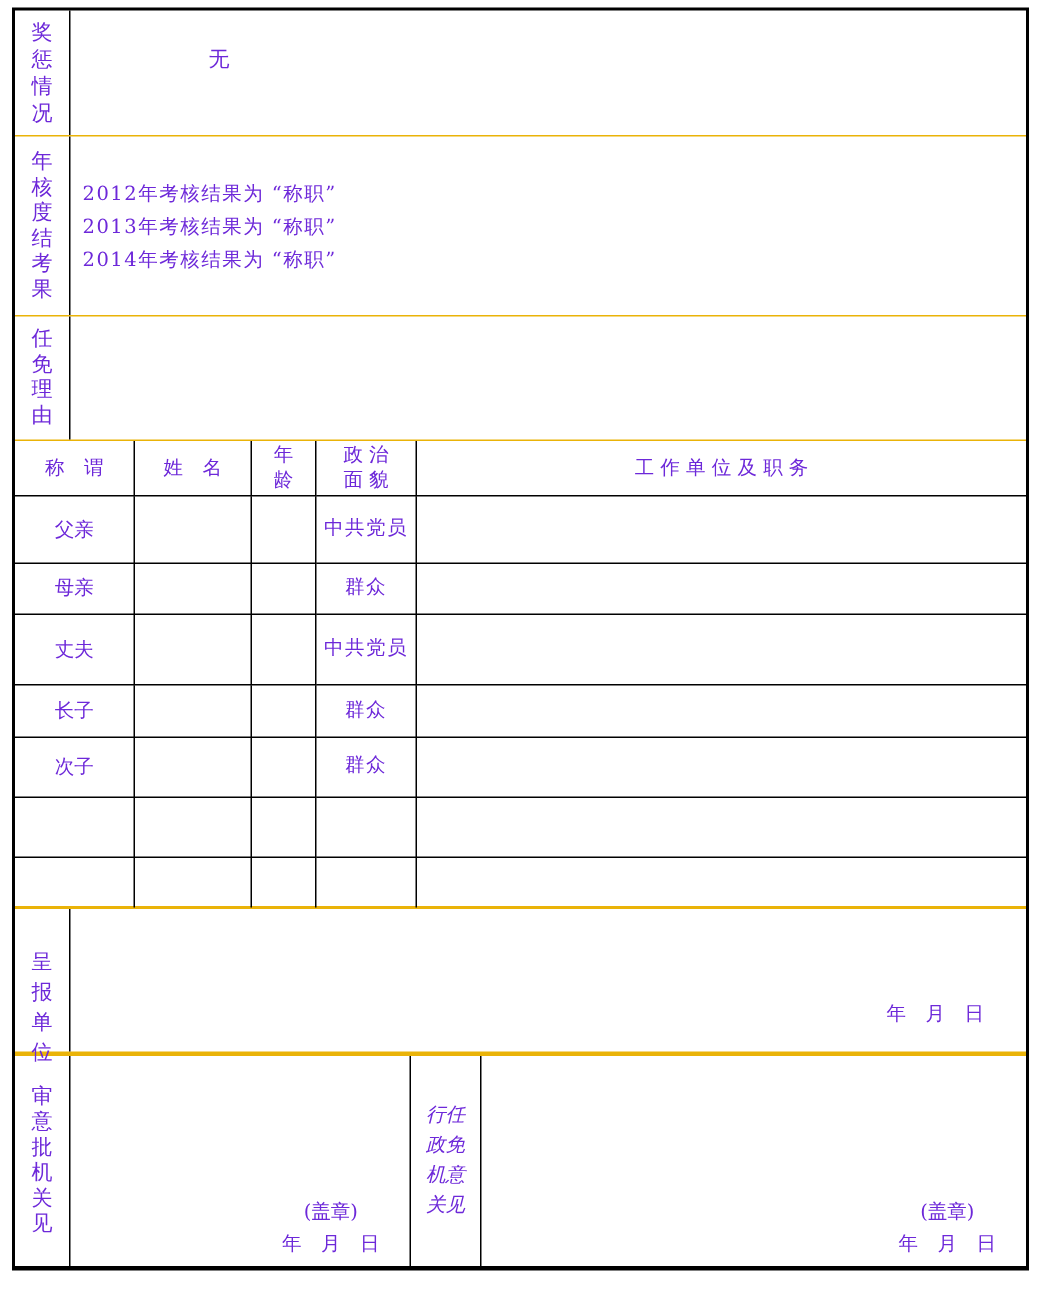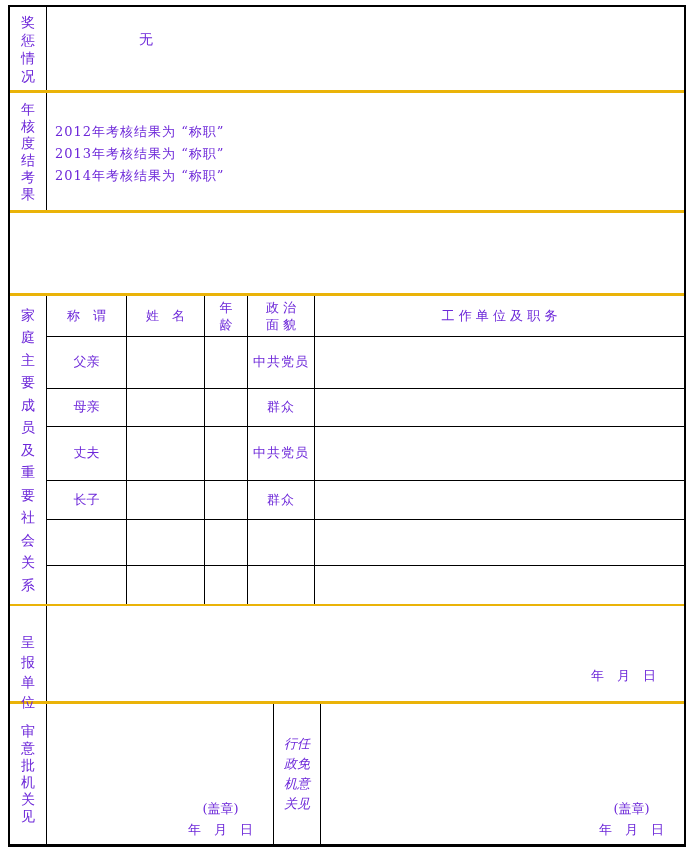--- a/index.html
+++ b/index.html
@@ -1,21 +1,21 @@
 <!DOCTYPE html>
 <html><head>
 <meta charset="utf-8">
 <style>
   html,body{margin:0;padding:0;background:#fff;}
   .page{position:relative;width:693px;height:868px;background:#fff;overflow:hidden;
         font-family:"DejaVu Serif","Liberation Serif",serif;color:#6d28d9;}
   .form{position:absolute;left:8px;top:5px;width:678px;box-sizing:border-box;
         border:2px solid #000;border-bottom-width:3px;background:#fff;}
   .sec{display:flex;box-sizing:border-box;align-items:stretch;}
-  .sec + .sec{border-top:3px solid #eab308;}
+  .sec + .sec{border-top:1px solid #eab308;}
   .sec-awards{height:83px;}
   .sec-annual{height:120px;}
   .sec-reason{height:83px;}
   .sec-family{height:311px;}
   .sec-report{height:97px;border-top-width:2px !important;}
   .sec-approval{height:143px;border-top-width:3px !important;}
 
   .vlabel{width:36px;flex:none;border-right:1px solid #000;display:flex;
           align-items:center;justify-content:center;font-size:14px;}
   .vlabel>span{display:block;width:16px;word-break:break-all;text-align:center;}
@@ -72,29 +72,29 @@
         <span>年核度结考果</span>
       </div>
       <div class="cell annual-content">
         <div>2012年考核结果为 “称职”</div>
         <div>2013年考核结果为 “称职”</div>
         <div>2014年考核结果为 “称职”</div>
       </div>
     </div>
 
     <div class="sec sec-reason">
+      <div class="vlabel lh17">
+        <span>任免理由</span>
+      </div>
       <div class="cell">
         <span></span>
       </div>
     </div>
 
     <div class="sec sec-family">
-      <div class="vlabel lh22">
-        <span>家庭主要成员及重要社会关系</span>
-      </div>
       <div class="cell">
         <table class="fam">
           <tbody>
               <tr class="r-hdr">
             <th class="col-rel">称　谓</th>
             <th class="col-name">姓　名</th>
             <th class="col-age pre">年
 龄</th>
             <th class="col-pol pre">政 治
 面 貌</th>
@@ -116,20 +116,27 @@
           </tr>
           <tr class="r-xl">
             <td>丈夫</td>
             <td></td>
             <td></td>
             <td class="pol">中共党员</td>
             <td></td>
           </tr>
           <tr class="r-m">
             <td>长子</td>
+            <td></td>
+            <td></td>
+            <td class="pol">群众</td>
+            <td></td>
+          </tr>
+          <tr class="r-40">
+            <td>次子</td>
             <td></td>
             <td></td>
             <td class="pol">群众</td>
             <td></td>
           </tr>
           <tr class="r-40">
             <td></td>
             <td></td>
             <td></td>
             <td class="pol"></td>

